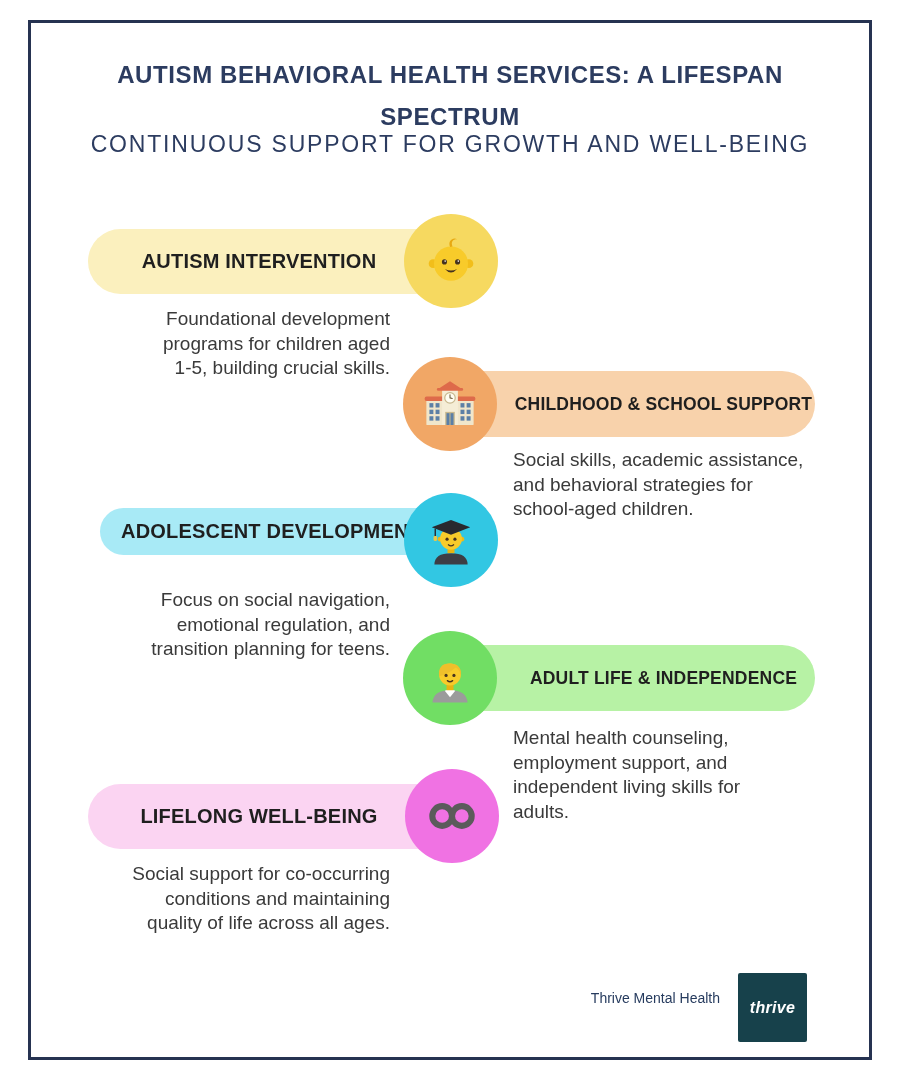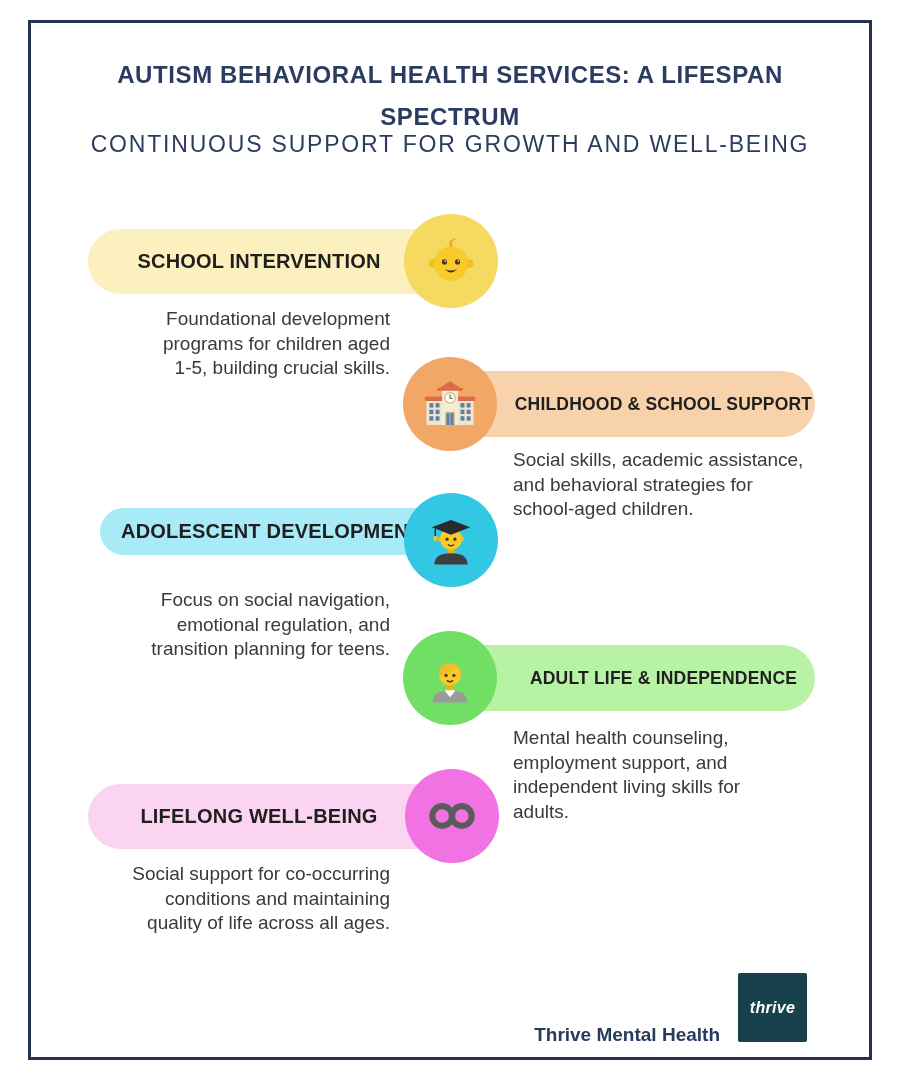--- a/index.html
+++ b/index.html
@@ -88,21 +88,21 @@
   .s5-pill { left: 88px;  top: 784px; width: 372px; height: 65px; }
   .s5-circle { left: 405px; top: 769px; }
   .s5-desc { left: 90px;  top: 862px; }
 
   .footer-text {
     position: absolute;
     right: 180px; top: 985px;
     text-align: right;
     color: #263B5E;
   }
-  .company { font-size: 19px; font-weight: bold; line-height: 26px; margin-top: 37px; }
+  .company { font-size: 14px; font-weight: normal; line-height: 26px; }
   .website { font-size: 19px; line-height: 26px; }
   .logo {
     position: absolute;
     left: 738px; top: 973px;
     width: 69px; height: 69px;
     border-radius: 2px;
     display: flex; align-items: center; justify-content: center;
   }
   .logo-text {
     color: #ffffff;
@@ -115,21 +115,21 @@
 </head>
 <body>
 
 <div class="frame"></div>
 
 <div class="title">AUTISM BEHAVIORAL HEALTH SERVICES: A LIFESPAN
 SPECTRUM</div>
 <div class="subtitle">CONTINUOUS SUPPORT FOR GROWTH AND WELL-BEING</div>
 
 <div class="pill pill-left s1-pill" style="background-color: rgb(251, 240, 190);">
-  <span class="label">SCHOOL INTERVENTION</span>
+  <span class="label">AUTISM INTERVENTION</span>
 </div>
 <div class="circle s1-circle" style="background-color: rgb(246, 217, 96);">
   <svg viewBox="0 0 64 64" width="56" height="56">
     <circle cx="11.5" cy="35" r="5" fill="#F2BE1A"></circle>
     <circle cx="52.5" cy="35" r="5" fill="#F2BE1A"></circle>
     <circle cx="32" cy="35" r="19.5" fill="#F8CB2A"></circle>
     <path d="M31 16 C28 9 34 4.5 39 7 C34 7 31.5 10 33.8 15.5 Z" fill="#E8A912"></path>
     <circle cx="24.5" cy="33" r="2.9" fill="#46321F"></circle>
     <circle cx="39.5" cy="33" r="2.9" fill="#46321F"></circle>
     <circle cx="25.3" cy="32.1" r="0.9" fill="#ffffff"></circle>

